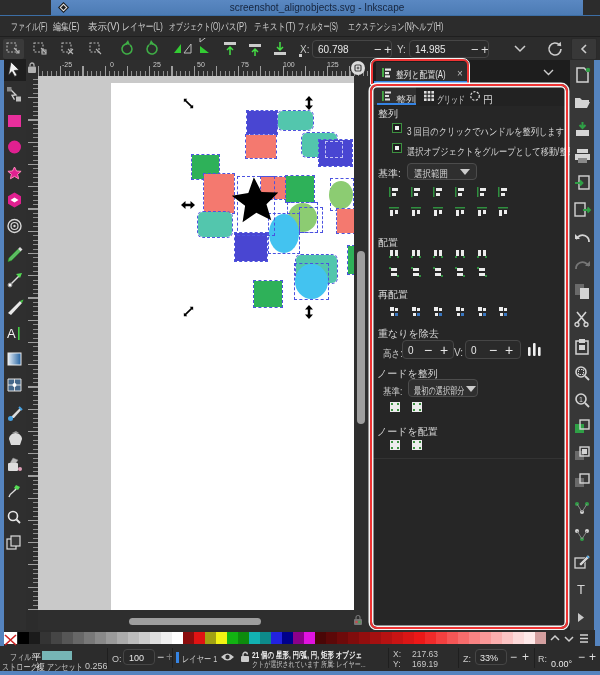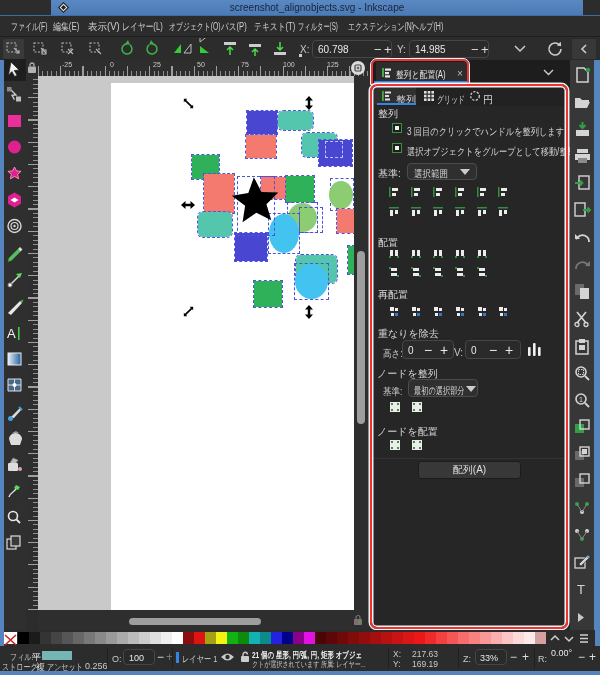--- a/index.html
+++ b/index.html
@@ -445,21 +445,20 @@
     <div id="ndr1" class="abs" style="left:0;top:342px">
         <div class="ib iF" style="left:20px"></div>
         <div class="ib iF" style="left:42px"></div>
       </div>
     <span class="lab" style="left:7px;top:365px">ノードを配置</span>
     <div id="ndr2" class="abs" style="left:0;top:380px">
         <div class="ib iF" style="left:20px"></div>
         <div class="ib iF" style="left:42px"></div>
       </div>
     <div class="abs" style="left:0;top:398px;width:198px;height:1px;background:#333"></div>
-    <div id="abtn">配列(A)</div>
     <div class="annot" style="left:1px;top:-1px;width:98px;height:25px;border-radius:6px 6px 0 0;border-bottom:none;box-shadow:none;outline:1.5px solid rgba(255,255,255,.95)"></div>
     <div class="annot" style="left:0px;top:24px;width:198px;height:545px;border-radius:7px"></div>
   </div>
   <div id="cbar" class="abs">
     <svg width="25" height="570" viewBox="0 0 25 570">
       <g transform="translate(5,8)">
           <path d="M2 0 h7 l4 4 v10 h-11 z" fill="none" stroke="#d4d4d4" stroke-width="1.5"></path>
           <circle cx="13" cy="2" r="2.2" fill="#2fa046"></circle>
         </g>
       <g transform="translate(5,35)">
@@ -646,17 +645,17 @@
     <span class="tx" style="left:393px;top:13px;font-size:8.5px">Y:</span>
     <span class="tx" style="left:412px;top:13px;font-size:8.5px">169.19</span>
     <div class="sep" style="left:458px;top:2px;height:20px"></div>
     <span class="tx" style="left:463px;top:8px">Z:</span>
     <div class="spbox" style="left:475px;top:3px;width:32px;height:16px"></div>
     <span class="tx" style="left:480px;top:7px;color:#e8e8e8">33%</span>
     <span class="tx" style="left:510px;top:4px;font-size:12px;color:#ddd">−</span>
     <span class="tx" style="left:522px;top:4px;font-size:12px;color:#ddd">+</span>
     <div class="sep" style="left:534px;top:2px;height:20px"></div>
     <span class="tx" style="left:538px;top:8px">R:</span>
-    <span class="tx" style="left:551px;top:2px;color:#e8e8e8">0.00°</span>
+    <span class="tx" style="left:551px;top:13px;color:#e8e8e8">0.00°</span>
     <span class="tx" style="left:578px;top:4px;font-size:12px;color:#ddd">−</span>
     <span class="tx" style="left:589px;top:4px;font-size:12px;color:#ddd">+</span>
   </div>
 </div>
 
 </body></html>

